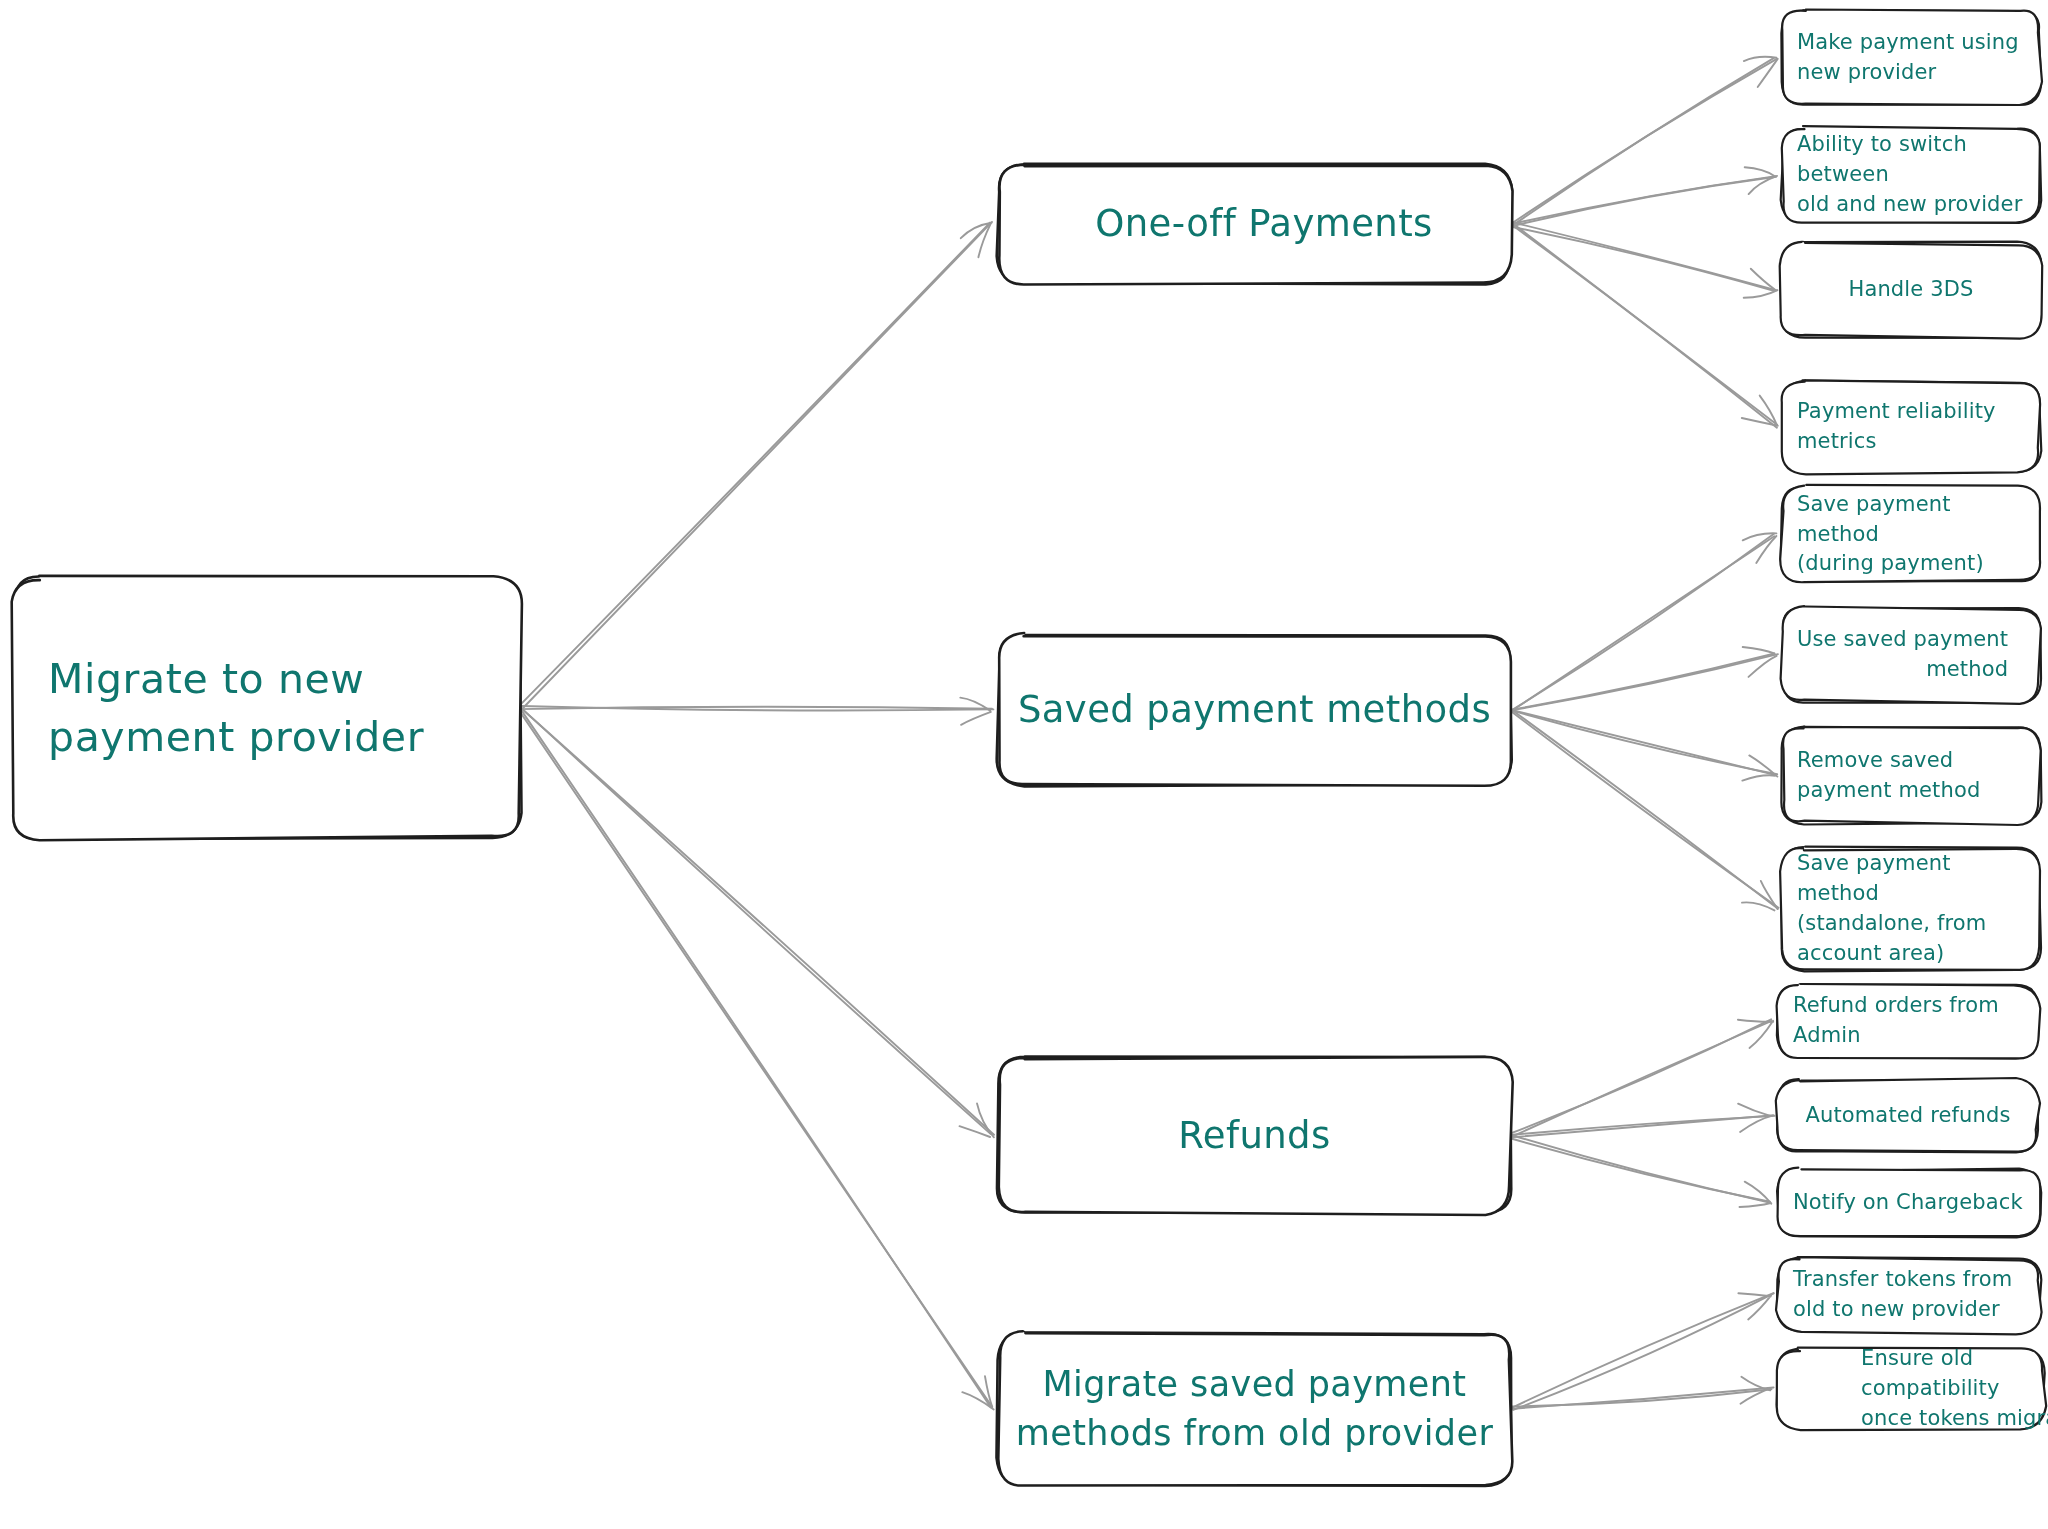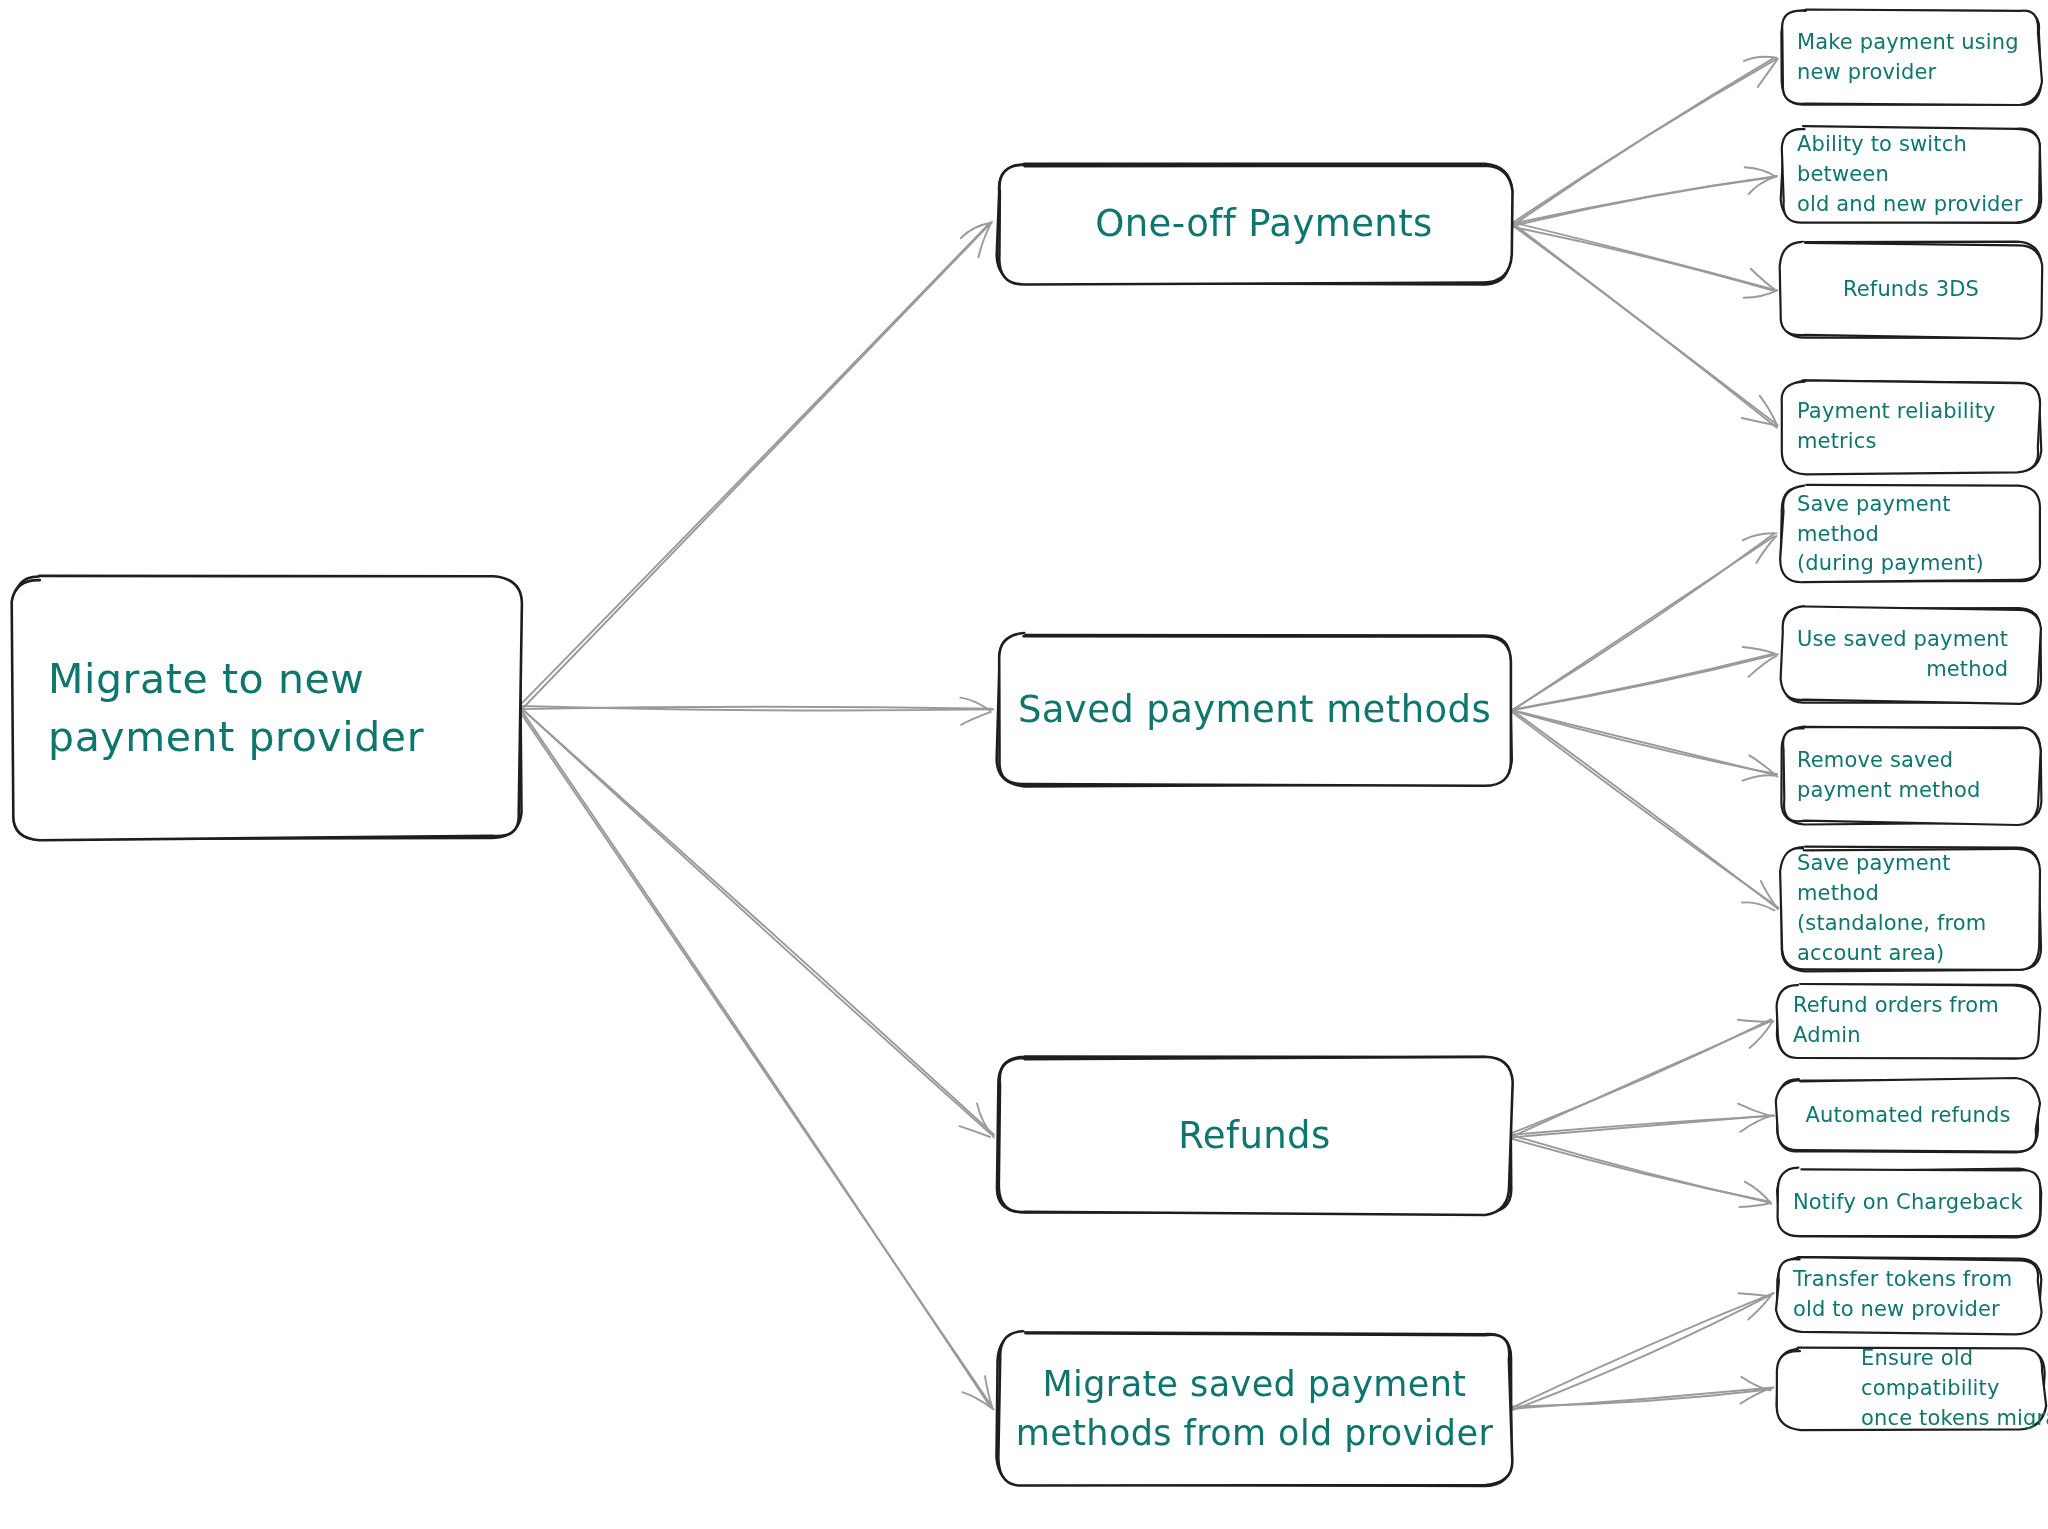--- a/index.html
+++ b/index.html
@@ -182,21 +182,21 @@
       <path d="M 1797.9 1347.7 L 2020.8 1348.3 Q 2043.0 1348.1 2042.0 1370.1 L 2046.2 1406.0 Q 2042.3 1428.3 2020.4 1429.4 L 1800.6 1430.1 Q 1776.0 1427.3 1776.8 1405.6 L 1776.9 1370.3 Q 1777.9 1350.0 1800.0 1351.2" class="node-rect leaf" fill="none"></path>
     </svg>
   <div id="label-layer">
       <div class="node-label root" style="left: 14px; top: 578px; width: 506px; height: 260px;">Migrate to new
 payment provider</div>
       <div class="node-label mid" style="left: 998px; top: 165px; width: 513px; height: 118px; padding-left: 19px;">One-off Payments</div>
       <div class="node-label leaf" style="left: 1782px; top: 10px; width: 258px; height: 95px;">Make payment using
 new provider</div>
       <div class="node-label leaf" style="left: 1782px; top: 128px; width: 258px; height: 94px;">Ability to switch between
 old and new provider</div>
-      <div class="node-label leaf center" style="left: 1782px; top: 243px; width: 258px; height: 94px;">Refunds 3DS</div>
+      <div class="node-label leaf center" style="left: 1782px; top: 243px; width: 258px; height: 94px;">Handle 3DS</div>
       <div class="node-label leaf" style="left: 1782px; top: 382px; width: 258px; height: 90px;">Payment reliability
 metrics</div>
       <div class="node-label mid" style="left: 998px; top: 635px; width: 513px; height: 150px;">Saved payment methods</div>
       <div class="node-label leaf" style="left: 1782px; top: 487px; width: 258px; height: 95px;">Save payment method
 (during payment)</div>
       <div class="node-label leaf" style="left: 1782px; top: 608px; width: 258px; height: 94px; text-align: right;">Use saved payment
 method</div>
       <div class="node-label leaf" style="left: 1782px; top: 728px; width: 258px; height: 95px;">Remove saved
 payment method</div>
       <div class="node-label leaf" style="left: 1782px; top: 848px; width: 258px; height: 122px;">Save payment method

